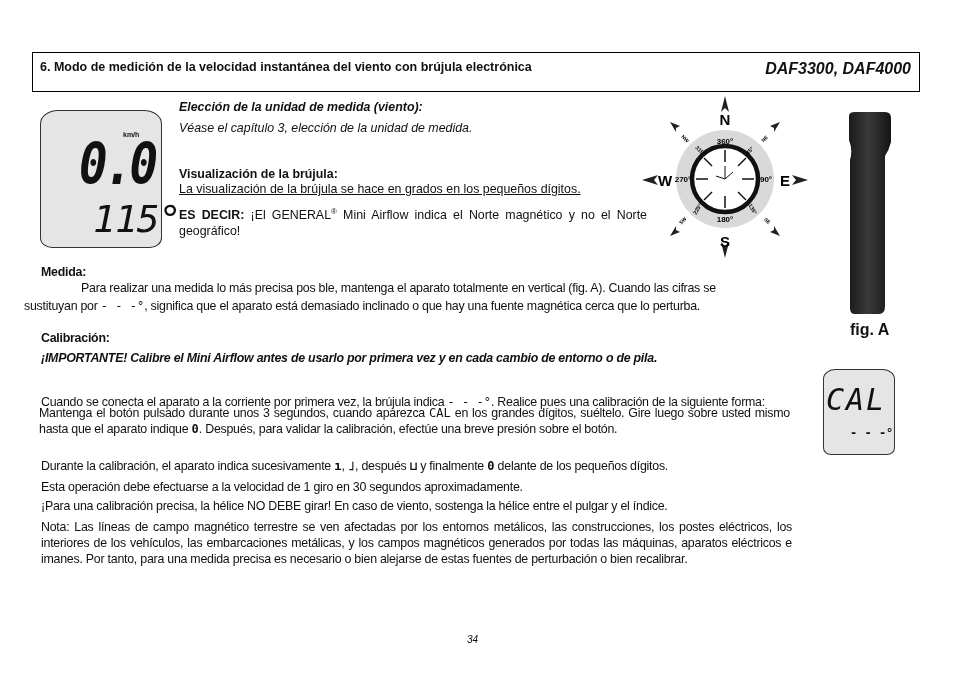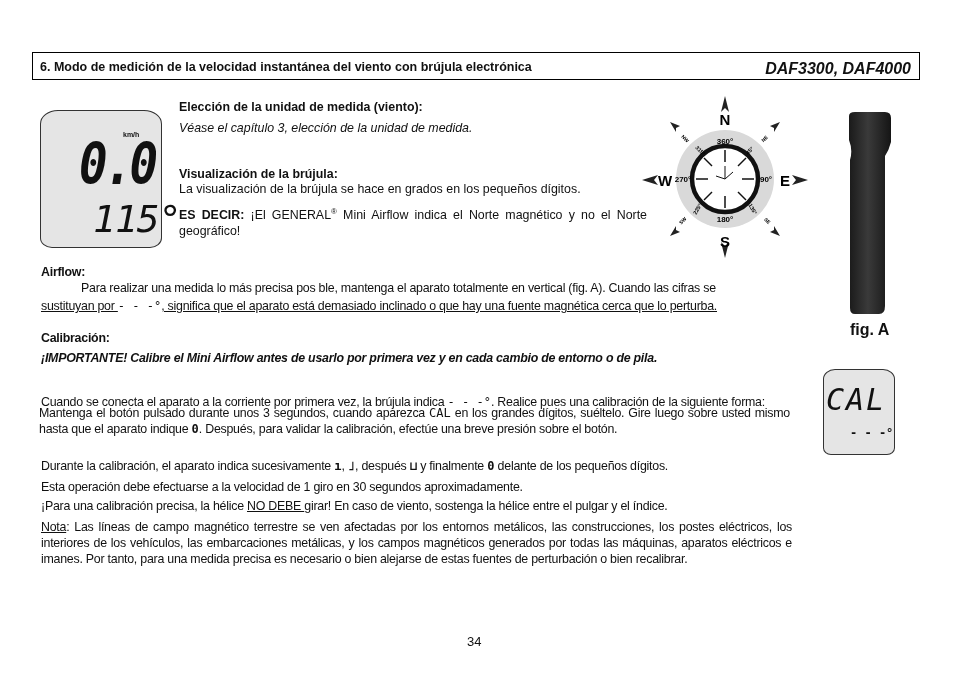--- a/index.html
+++ b/index.html
@@ -1,52 +1,52 @@
 <!DOCTYPE html>
 <html><head>
 <meta charset="utf-8">
 <style>
   html, body { margin: 0; padding: 0; background: #ffffff; }
   body { width: 954px; height: 682px; position: relative; overflow: hidden;
          font-family: "Liberation Sans", sans-serif; color: #111; }
-  .header-box { position: absolute; left: 32px; top: 52px; width: 888px; height: 28px;
+  .header-box { position: absolute; left: 32px; top: 52px; width: 888px; height: 40px;
                 border: 1px solid #000; box-sizing: border-box; }
   .header-title { position: absolute; left: 7px; top: 7px; font-size: 12.5px; font-weight: bold; }
   .header-model { position: absolute; right: 8px; top: 7px; font-size: 16px; font-weight: bold; font-style: italic; }
   .txt { position: absolute; font-size: 12.4px; line-height: 16px; }
   .narrow { font-family: "Liberation Sans", sans-serif; letter-spacing: -0.25px; }
   .b { font-weight: bold; }
   .i { font-style: italic; }
-  .u { text-decoration: underline; }
+  .u { }
   .just { text-align: justify; }
   .lcd { position: absolute; border: 1.5px solid #333; border-radius: 18px 18px 12px 12px / 14px 14px 10px 10px; background: #e5e5e5; }
   .seg { font-family: "DejaVu Sans Mono", monospace; font-weight: bold; }
   .inline-seg { display: inline-block; font-family: "DejaVu Sans Mono", monospace; font-size: 12px; letter-spacing: 0; vertical-align: baseline; }
-  .page-num { position: absolute; left: 467px; top: 634px; font-size: 13px; }
+  .page-num { position: absolute; left: 467px; top: 634px; font-size: 10px; font-style: italic; }
   .figlabel { position: absolute; left: 850px; top: 321px; font-size: 16px; font-weight: bold; }
 </style>
 </head>
 <body>
 
 <div class="header-box">
   <span class="header-title">6. Modo de medición de la velocidad instantánea del viento con brújula electrónica</span>
   <span class="header-model">DAF3300, DAF4000</span>
 </div>
 
 <div class="lcd" style="left:40px; top:110px; width:120px; height:136px;">
   <span style="position:absolute; left:82px; top:20px; font-size:7px; font-weight:bold;">km/h</span>
   <span class="seg" style="position:absolute; left:38px; top:24px; font-size:56px; line-height:60px; font-style:italic; letter-spacing:-4px; transform:scaleX(0.85); transform-origin:left;">0.0</span>
   <span class="seg" style="position:absolute; left:52px; top:92px; font-size:38px; line-height:32px; font-weight:normal; font-style:italic; letter-spacing:-1px;">115°</span>
 </div>
 
-<div class="txt b" style="left:179px; top:99px;">Elección de la unidad de medida (viento):</div>
+<div class="txt b" style="left:179px; top:99px;font-style:italic;">Elección de la unidad de medida (viento):</div>
 <div class="txt i" style="left:179px; top:120px;text-align:right;">Véase el capítulo 3, elección de la unidad de medida.</div>
 
 <div class="txt b" style="left:179px; top:166px;">Visualización de la brújula:</div>
-<div class="txt" style="left:179px; top:181px;">La visualización de la brújula se hace en grados en los pequeños dígitos.</div>
+<div class="txt" style="left:179px; top:181px;text-decoration:underline;">La visualización de la brújula se hace en grados en los pequeños dígitos.</div>
 <div class="txt just" style="left:179px; top:204px; width:468px; text-align-last:left;">
   <span class="b">ES DECIR:</span>
   <span>¡El GENERAL</span><sup style="font-size:8px;">®</sup><span> Mini Airflow indica el Norte magnético y no el Norte geográfico!</span>
 </div>
 
 <svg style="position:absolute; left:640px; top:92px;" width="175" height="168" viewBox="0 0 175 168">
   <circle cx="85" cy="87" r="49" fill="#d9d9d9"></circle>
   <circle cx="85" cy="87" r="33" fill="#fff" stroke="#111" stroke-width="4.5"></circle>
   <g stroke="#111" stroke-width="1.5">
     <line x1="85" y1="58" x2="85" y2="70"></line>
@@ -95,23 +95,23 @@
     <linearGradient id="devgrad" x1="0" x2="1" y1="0" y2="0">
       <stop offset="0" stop-color="#1a1a1a"></stop>
       <stop offset="0.45" stop-color="#3a3a3a"></stop>
       <stop offset="1" stop-color="#151515"></stop>
     </linearGradient>
   </defs>
   <path d="M4,6 Q4,2 10,2 L40,2 Q46,2 46,8 L46,32 Q44,40 40,46 L40,196 Q40,204 34,204 L10,204 Q5,204 5,198 L5,50 Q8,40 4,30 Z" fill="url(#devgrad)"></path>
 </svg>
 <div class="figlabel">fig. A</div>
 
-<div class="txt b narrow" style="left:41px; top:264px;">Airflow:</div>
+<div class="txt b narrow" style="left:41px; top:264px;">Medida:</div>
 <div class="txt narrow" style="left:41px; top:280px; white-space:nowrap;margin-left:40px;">Para realizar una medida lo más precisa pos ble, mantenga el aparato totalmente en vertical (fig. A). Cuando las cifras se</div>
-<div class="txt narrow" style="left:41px; top:298px; white-space:nowrap;text-decoration:underline;">
+<div class="txt narrow" style="left:24px; top:298px; white-space:nowrap;">
   <span>sustituyan por </span>
   <span class="inline-seg">- - -°</span><span>, significa que el aparato está demasiado inclinado o que hay una fuente magnética cerca que lo perturba.</span>
 </div>
 
 <div class="txt b narrow" style="left:41px; top:330px;">Calibración:</div>
 <div class="txt b i narrow" style="left:41px; top:350px; white-space:nowrap;">¡IMPORTANTE! Calibre el Mini Airflow antes de usarlo por primera vez y en cada cambio de entorno o de pila.</div>
 
 <div class="txt just narrow" style="left:41px; top:374px; width:751px;margin-top:20px;">
   <span>Cuando se conecta el aparato a la corriente por primera vez, la brújula indica </span><span class="inline-seg">- - -°</span><span>. Realice pues una calibración de la siguiente forma:</span>
 </div>

